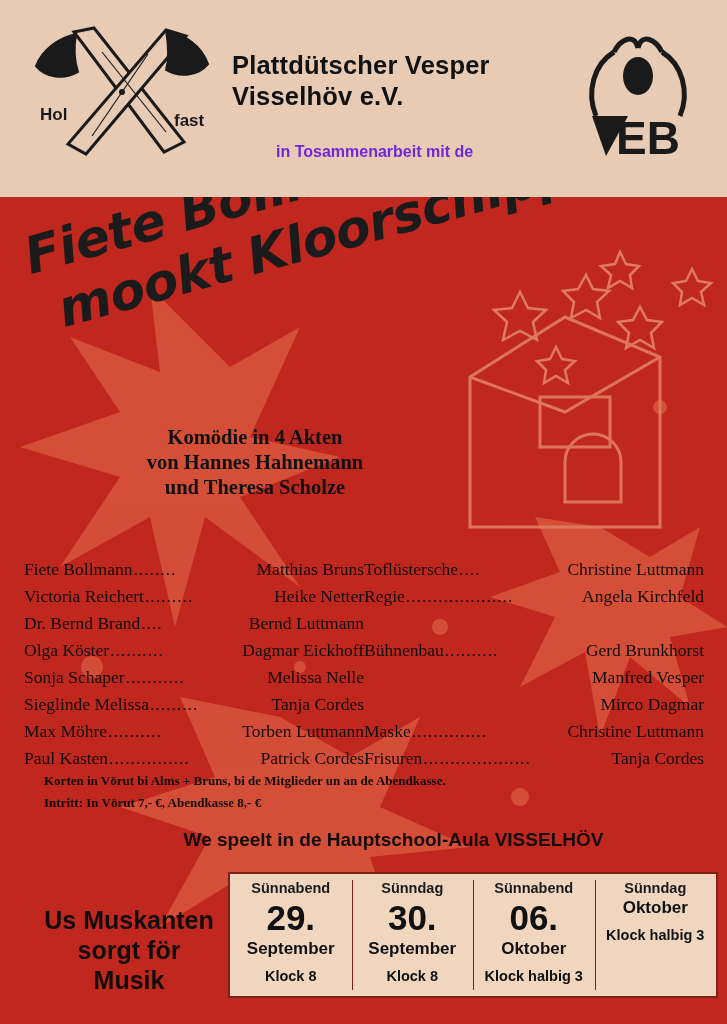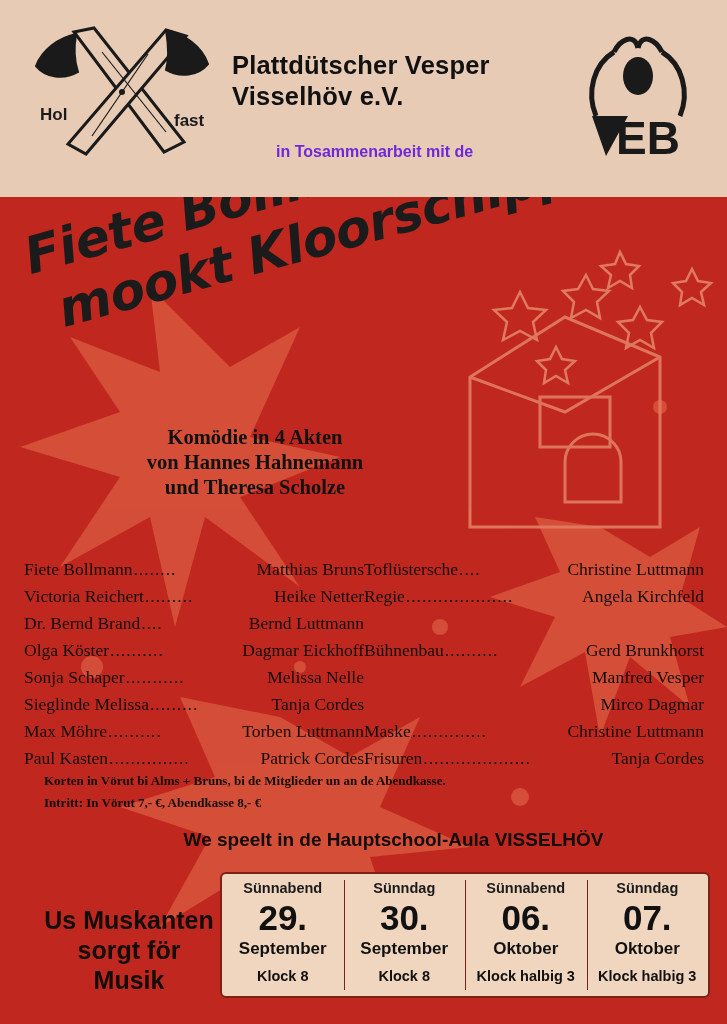--- a/index.html
+++ b/index.html
@@ -167,26 +167,26 @@
     font-family: "Liberation Sans", sans-serif;
     font-weight: bold;
     font-size: 25px;
     line-height: 30px;
     color: #120c0a;
   }
 
   
   #dates {
     position: absolute;
-    left: 220px; top: 675px;
+    left: 228px; top: 675px;
     width: 490px;
     height: 126px;
     background: #f0d6bf;
     border: 2px solid #7c2018;
-    border-radius: 6px;
+    border-radius: 0;
     display: flex;
     box-sizing: border-box;
   }
   .date-cell {
     flex: 1 1 0;
     text-align: center;
     padding-top: 5px;
     box-sizing: border-box;
     position: relative;
   }
@@ -418,19 +418,18 @@
       <div class="time">Klock 8</div>
     </div>
     <div class="date-cell">
       <div class="dow">Sünnabend</div>
       <div class="daynum">06.</div>
       <div class="month">Oktober</div>
       <div class="time">Klock halbig 3</div>
     </div>
     <div class="date-cell">
       <div class="dow">Sünndag</div>
-      <div class="daynum">07.</div>
       <div class="month">Oktober</div>
       <div class="time">Klock halbig 3</div>
     </div>
   </div>
 
 </div>
 
 </body></html>

